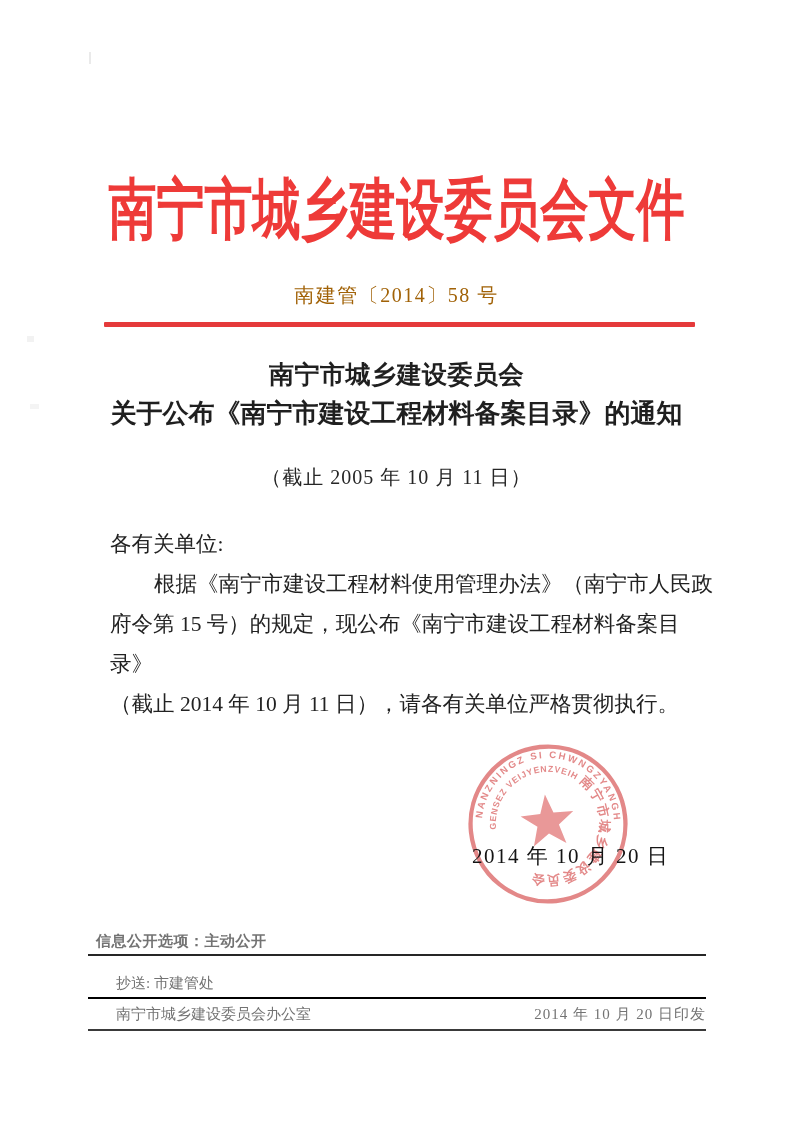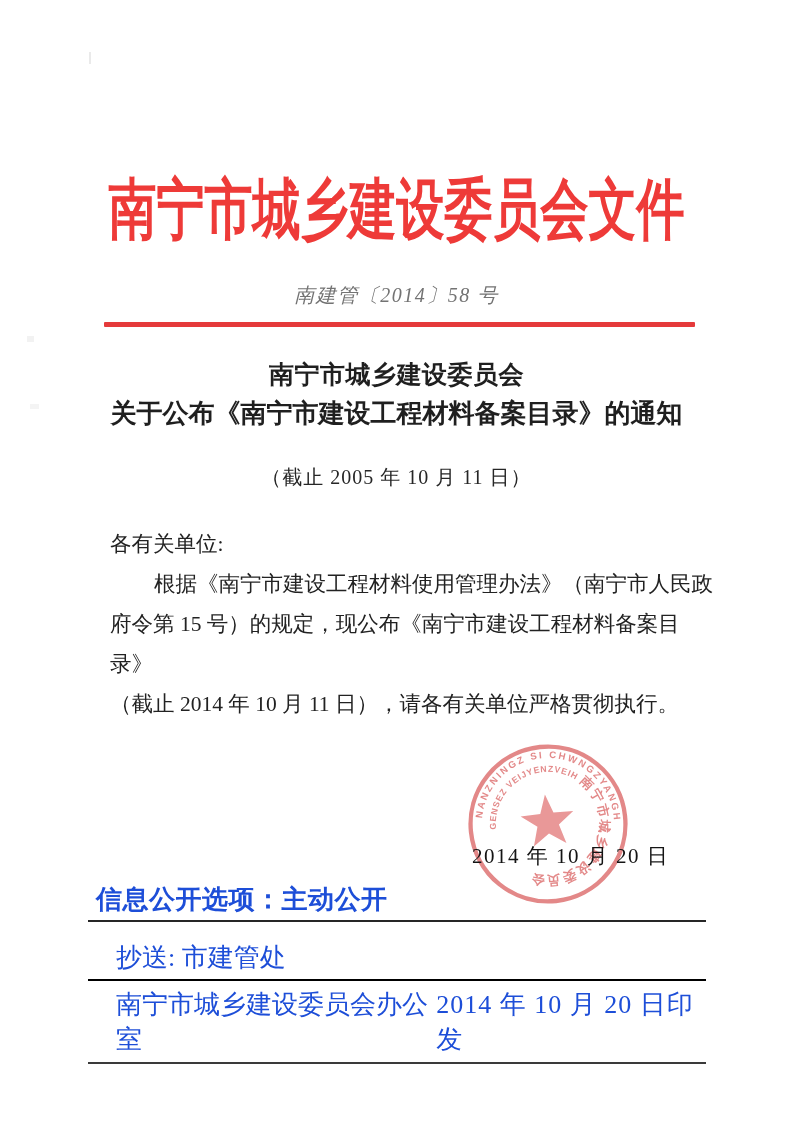--- a/index.html
+++ b/index.html
@@ -22,22 +22,21 @@
     text-align:center;
     font-size:48px; font-weight:bold;
     color:#ee3a38;
     letter-spacing:0px;
     transform:scaleY(1.38); transform-origin:top center;
     white-space:nowrap;
   }
   .doc-number {
     position:absolute; top:282px; left:0; width:100%;
     text-align:center; font-size:20px; letter-spacing:1.5px;
-    color:#737373;
-    font-style:italic;
+    color:#a16207;
   }
   .red-rule {
     position:absolute; top:322px; left:104px;
     width:591px; height:5px;
     background:#e53a3b; border-radius:1px;
   }
   .title-block {
     position:absolute; top:360px; left:0; width:100%;
     text-align:center; font-weight:bold; color:#1f1f1f;
   }
@@ -61,22 +60,22 @@
     width:174px; height:174px;
     opacity:.82;
     transform:rotate(-6deg);
   }
   .sign-date {
     position:absolute; left:472px; top:842px;
     font-size:21px; letter-spacing:1.5px; color:#141414; z-index:5;
     white-space:nowrap;
   }
   .footer {
-    position:absolute; left:88px; top:882px; width:618px;
-    font-size:26px; color:#1d4ed8;
+    position:absolute; left:88px; top:932px; width:618px;
+    font-size:15px; color:#737373;
   }
   .f-row1 {
     font-weight:bold; letter-spacing:0.5px;
     padding:0 0 3px 8px;
     border-bottom:2.5px solid #262626;
   }
   .f-row2 {
     padding:18px 0 4px 28px;
     border-bottom:2px solid #000000;
   }

